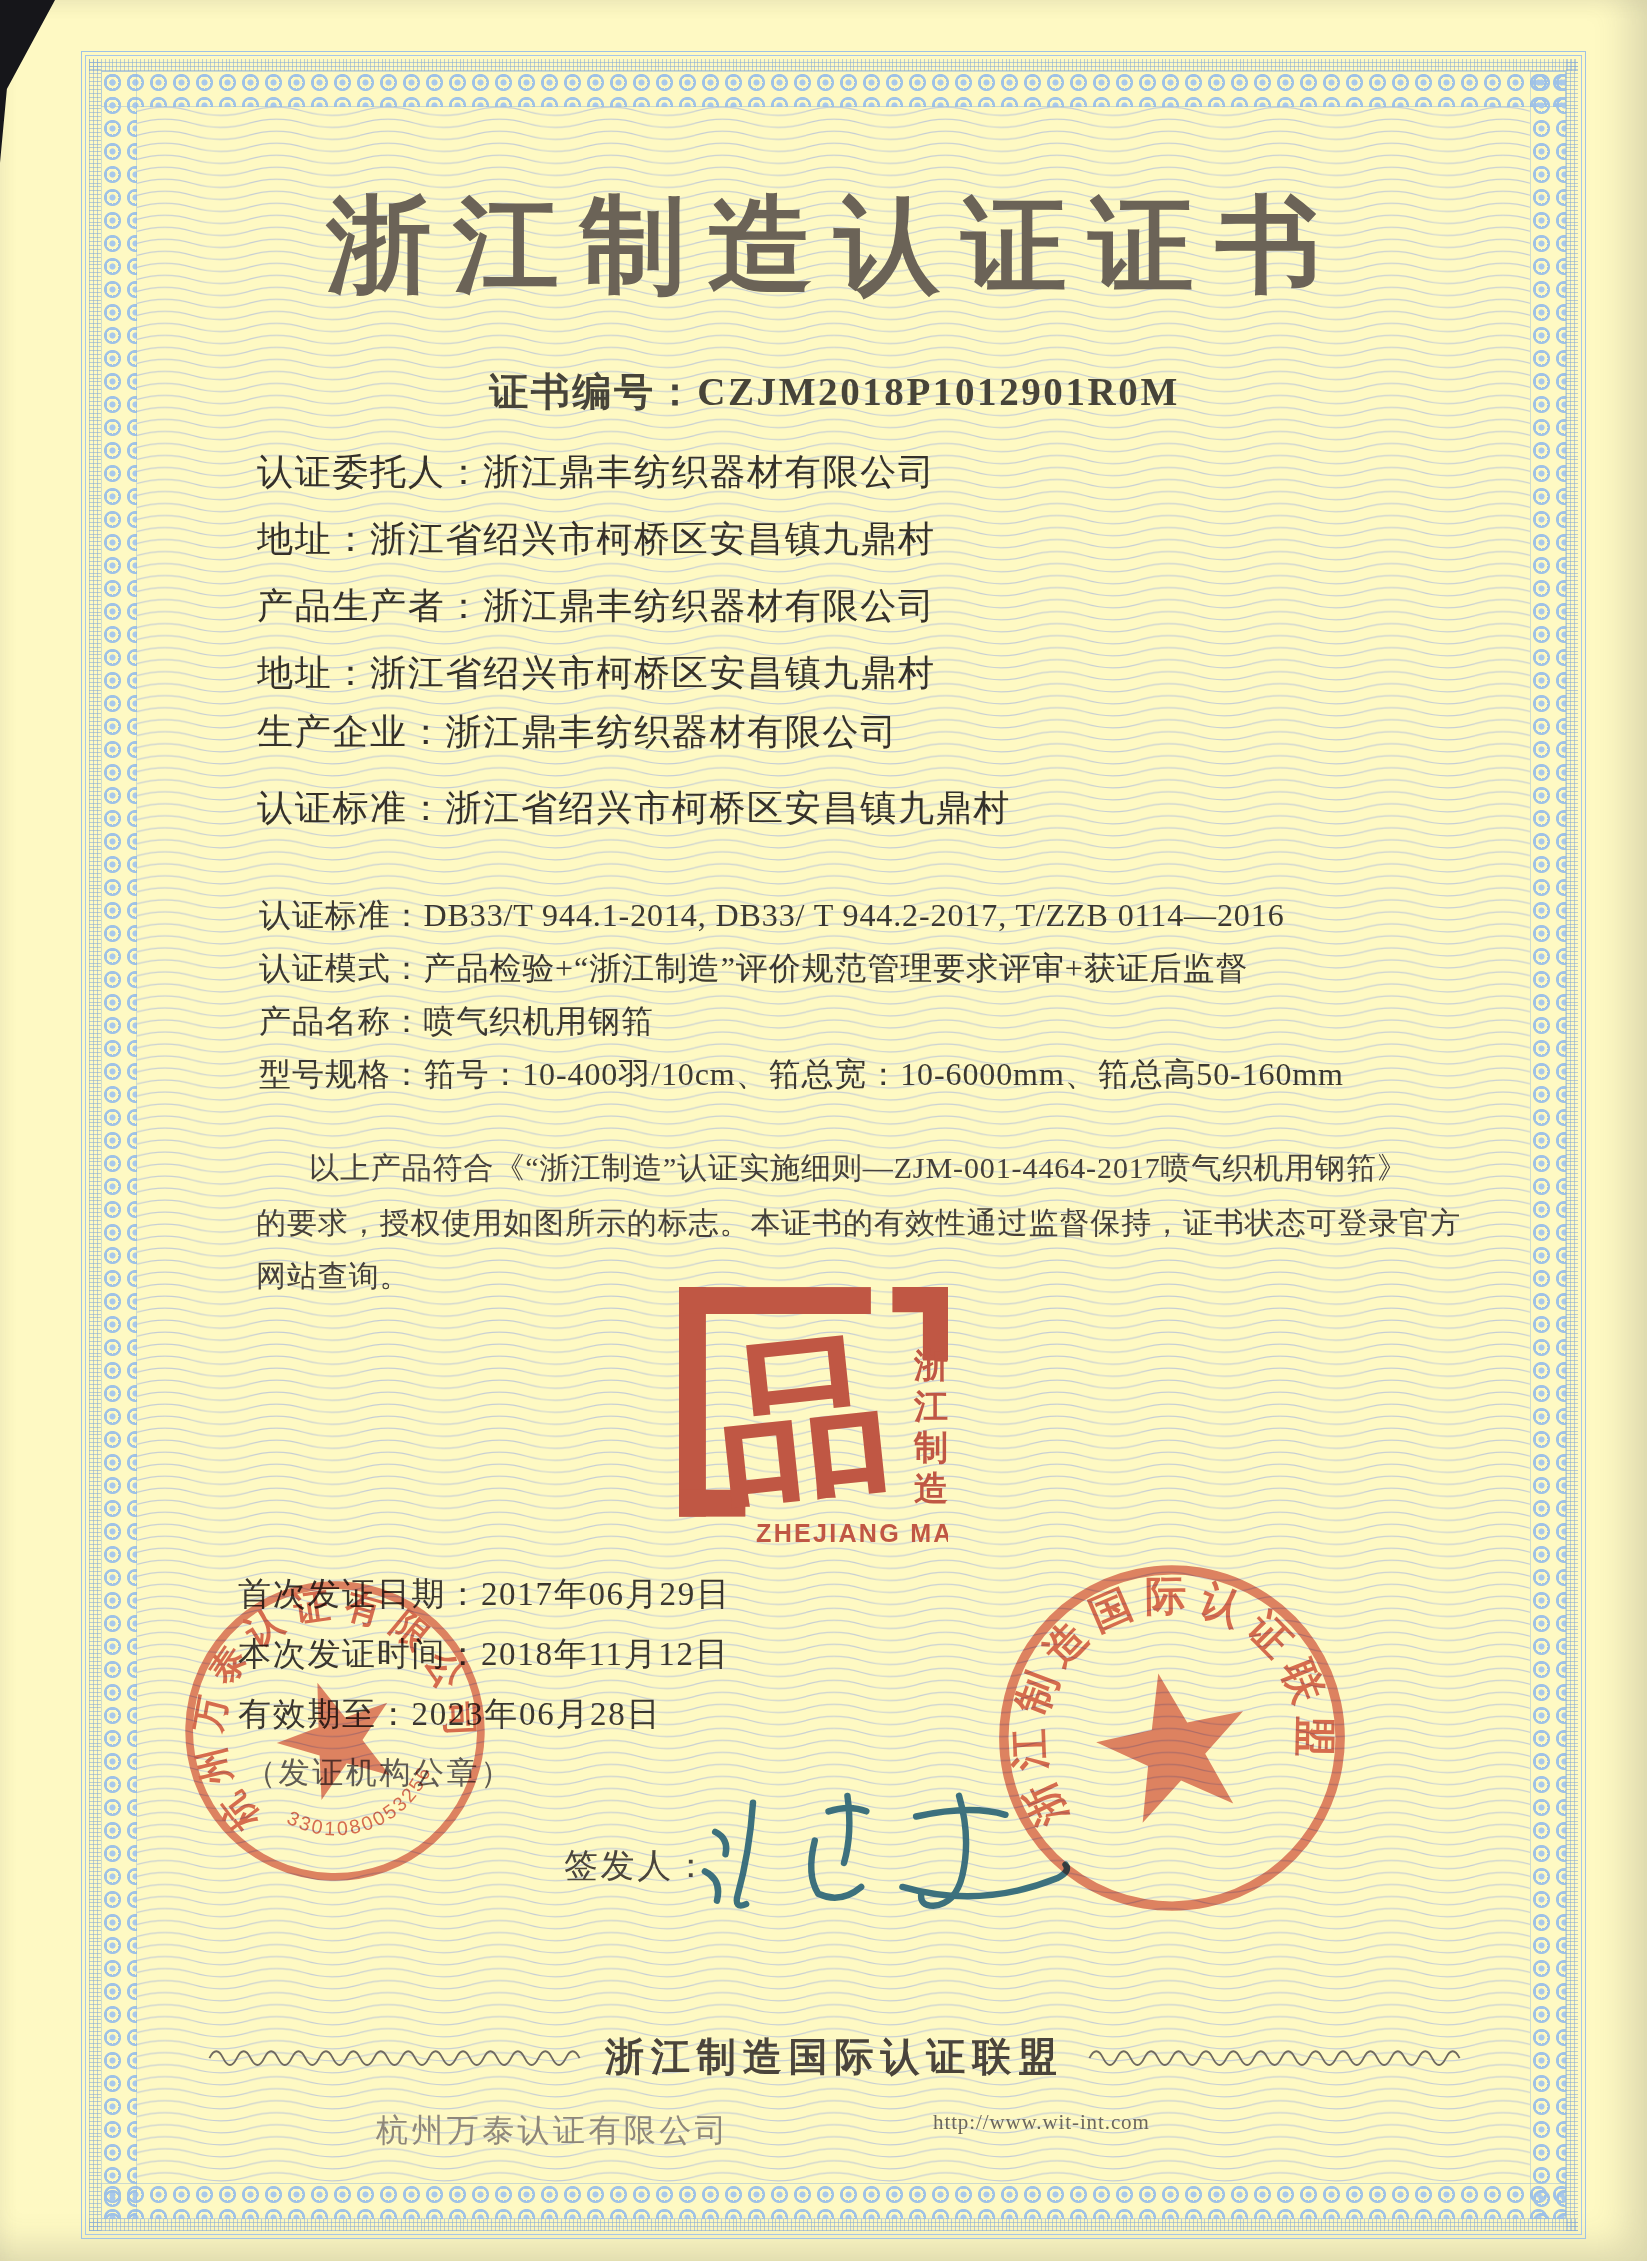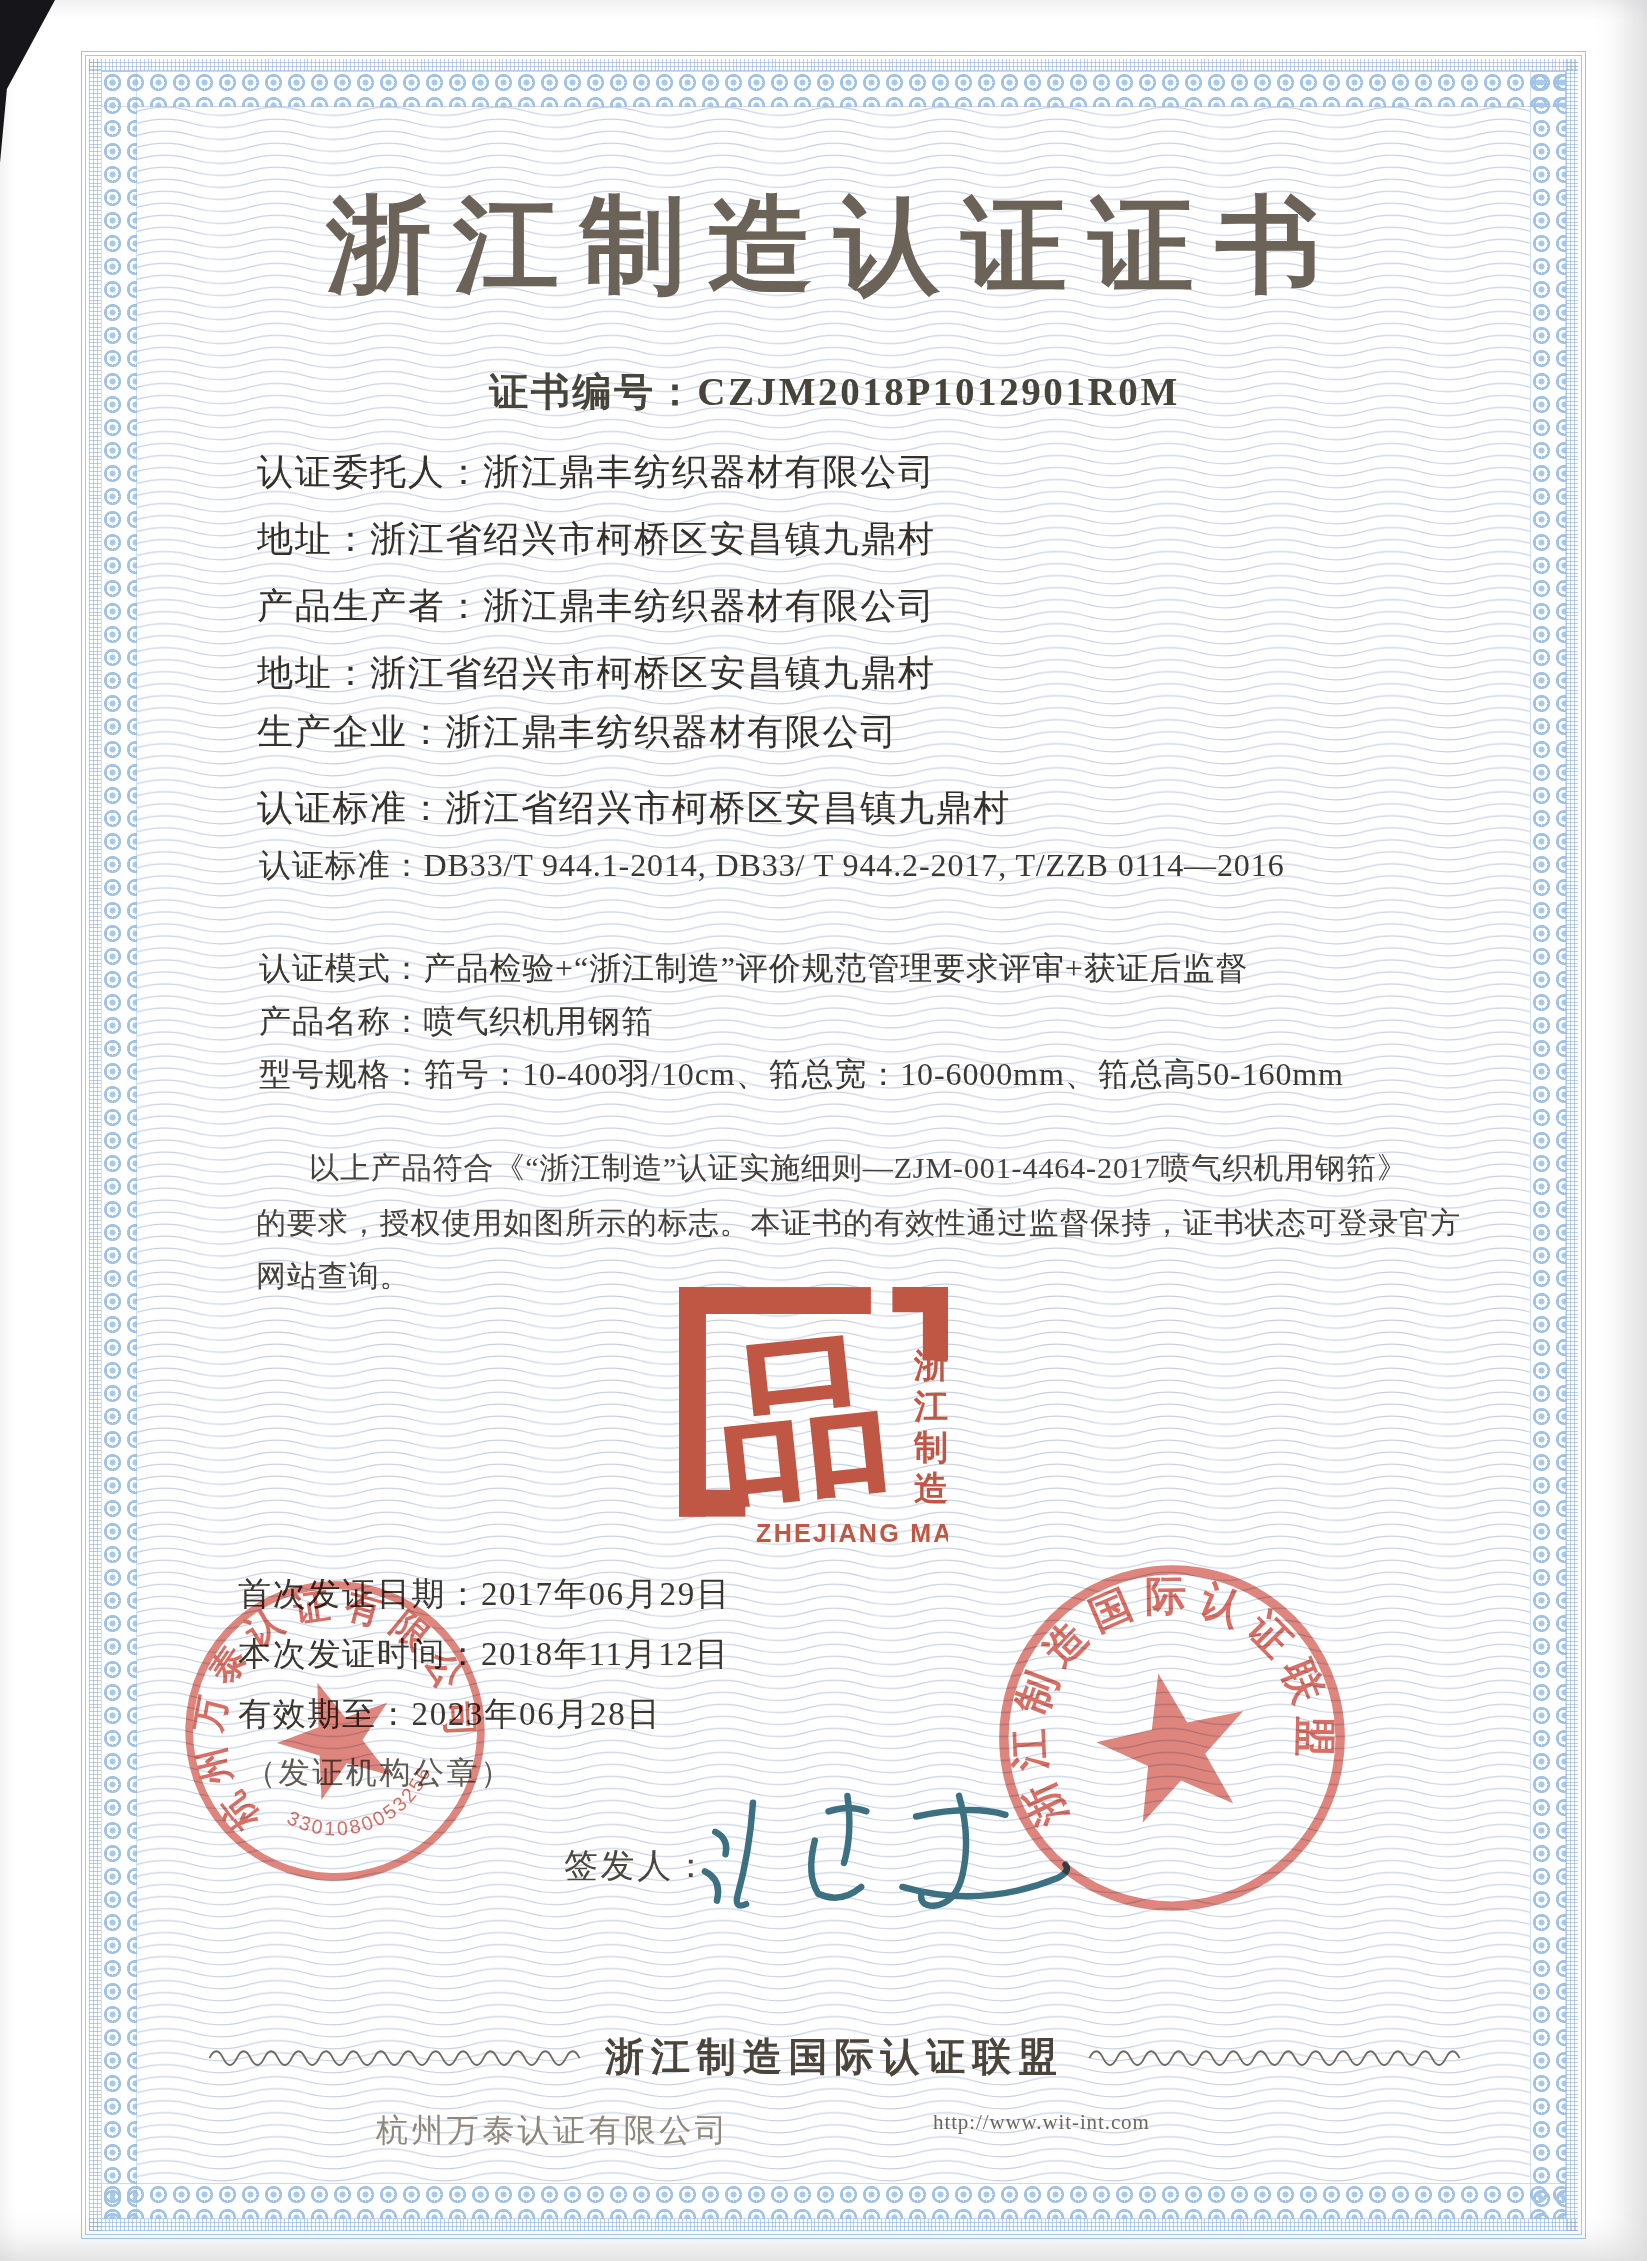--- a/index.html
+++ b/index.html
@@ -2,21 +2,21 @@
 <html style="font-size:13.7px"><head>
 <meta charset="utf-8">
 <style>
   html,body{margin:0;padding:0;}
   body{
     width:1647px;height:2261px;position:relative;overflow:hidden;
     background:#23232a;
     font-family:"Liberation Serif", serif;
   }
   .paper{
-    position:absolute;inset:0;background:#ffffff;
+    position:absolute;inset:0;background:#fef9c3;
     box-shadow:inset -19px -13.7px 34px rgba(70,70,80,.18), inset 5.1px 6.9px 15.4px rgba(90,90,100,.06);
   }
   .scan-edge{
     position:absolute;left:0;top:0;width:69px;height:206px;
     background:#16161a;
     clip-path:polygon(0 0,55px 0,6.9px 89px,0 163px);
   }
   
   .frame{position:absolute;left:81px;top:51px;width:1505px;height:2188px;z-index:2;}
   .fl1{position:absolute;inset:0;border:1.7px solid #9ec2e6;}
@@ -120,21 +120,21 @@
     <span>证书编号：</span><span>CZJM2018P1012901R0M</span>
   </div>
 
   <div class="txt info" style="top:448px">认证委托人：浙江鼎丰纺织器材有限公司</div>
   <div class="txt info" style="top:515px">地址：浙江省绍兴市柯桥区安昌镇九鼎村</div>
   <div class="txt info" style="top:582px">产品生产者：浙江鼎丰纺织器材有限公司</div>
   <div class="txt info" style="top:649px">地址：浙江省绍兴市柯桥区安昌镇九鼎村</div>
   <div class="txt info" style="top:708px">生产企业：浙江鼎丰纺织器材有限公司</div>
   <div class="txt info" style="top:784px">认证标准：浙江省绍兴市柯桥区安昌镇九鼎村</div>
 
-  <div class="txt spec" style="top:844px">认证标准：DB33/T 944.1-2014, DB33/ T 944.2-2017, T/ZZB 0114—2016</div>
+  <div class="txt spec" style="top:894px">认证标准：DB33/T 944.1-2014, DB33/ T 944.2-2017, T/ZZB 0114—2016</div>
   <div class="txt spec" style="top:1000px">产品名称：喷气织机用钢筘</div>
   <div class="txt spec" style="top:947px">认证模式：产品检验+“浙江制造”评价规范管理要求评审+获证后监督</div>
   <div class="txt spec" style="top:1053px">型号规格：筘号：10-400羽/10cm、筘总宽：10-6000mm、筘总高50-160mm</div>
 
   <div class="txt para" style="top:1148px;padding-left:53px">以上产品符合《“浙江制造”认证实施细则—ZJM-001-4464-2017喷气织机用钢筘》</div>
   <div class="txt para" style="top:1203px">的要求，授权使用如图所示的标志。本证书的有效性通过监督保持，证书状态可登录官方</div>
   <div class="txt para" style="top:1256px">网站查询。</div>
 
   <svg class="logo" width="269" height="262" viewBox="0 0 300 292">
     <g fill="#c05744">

